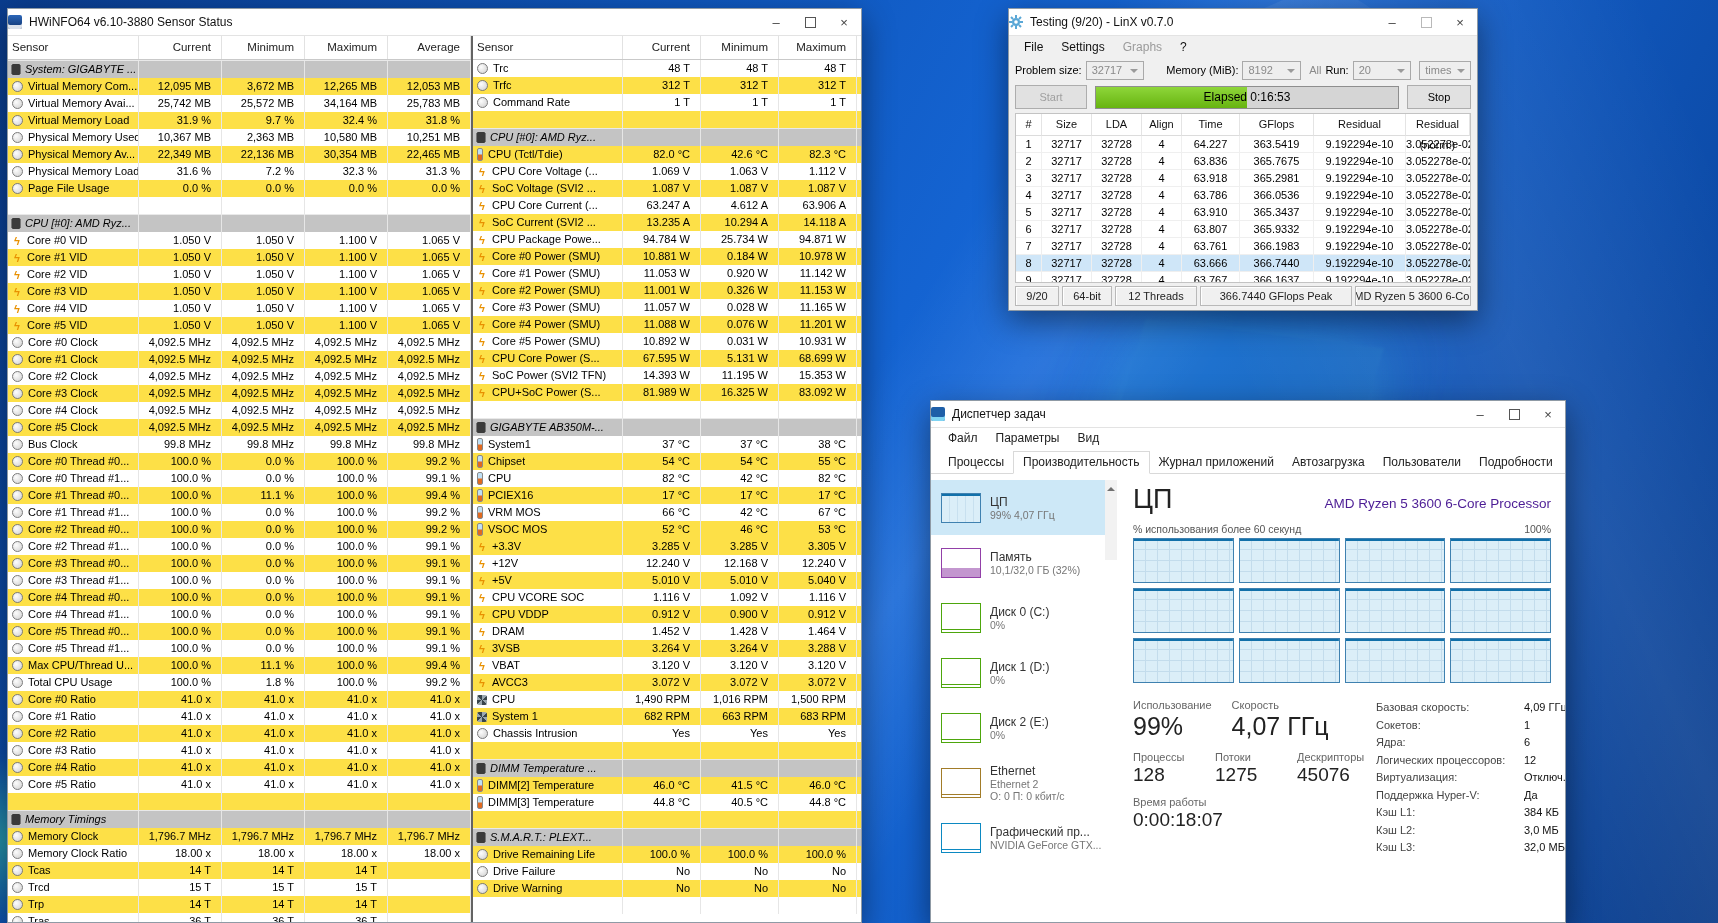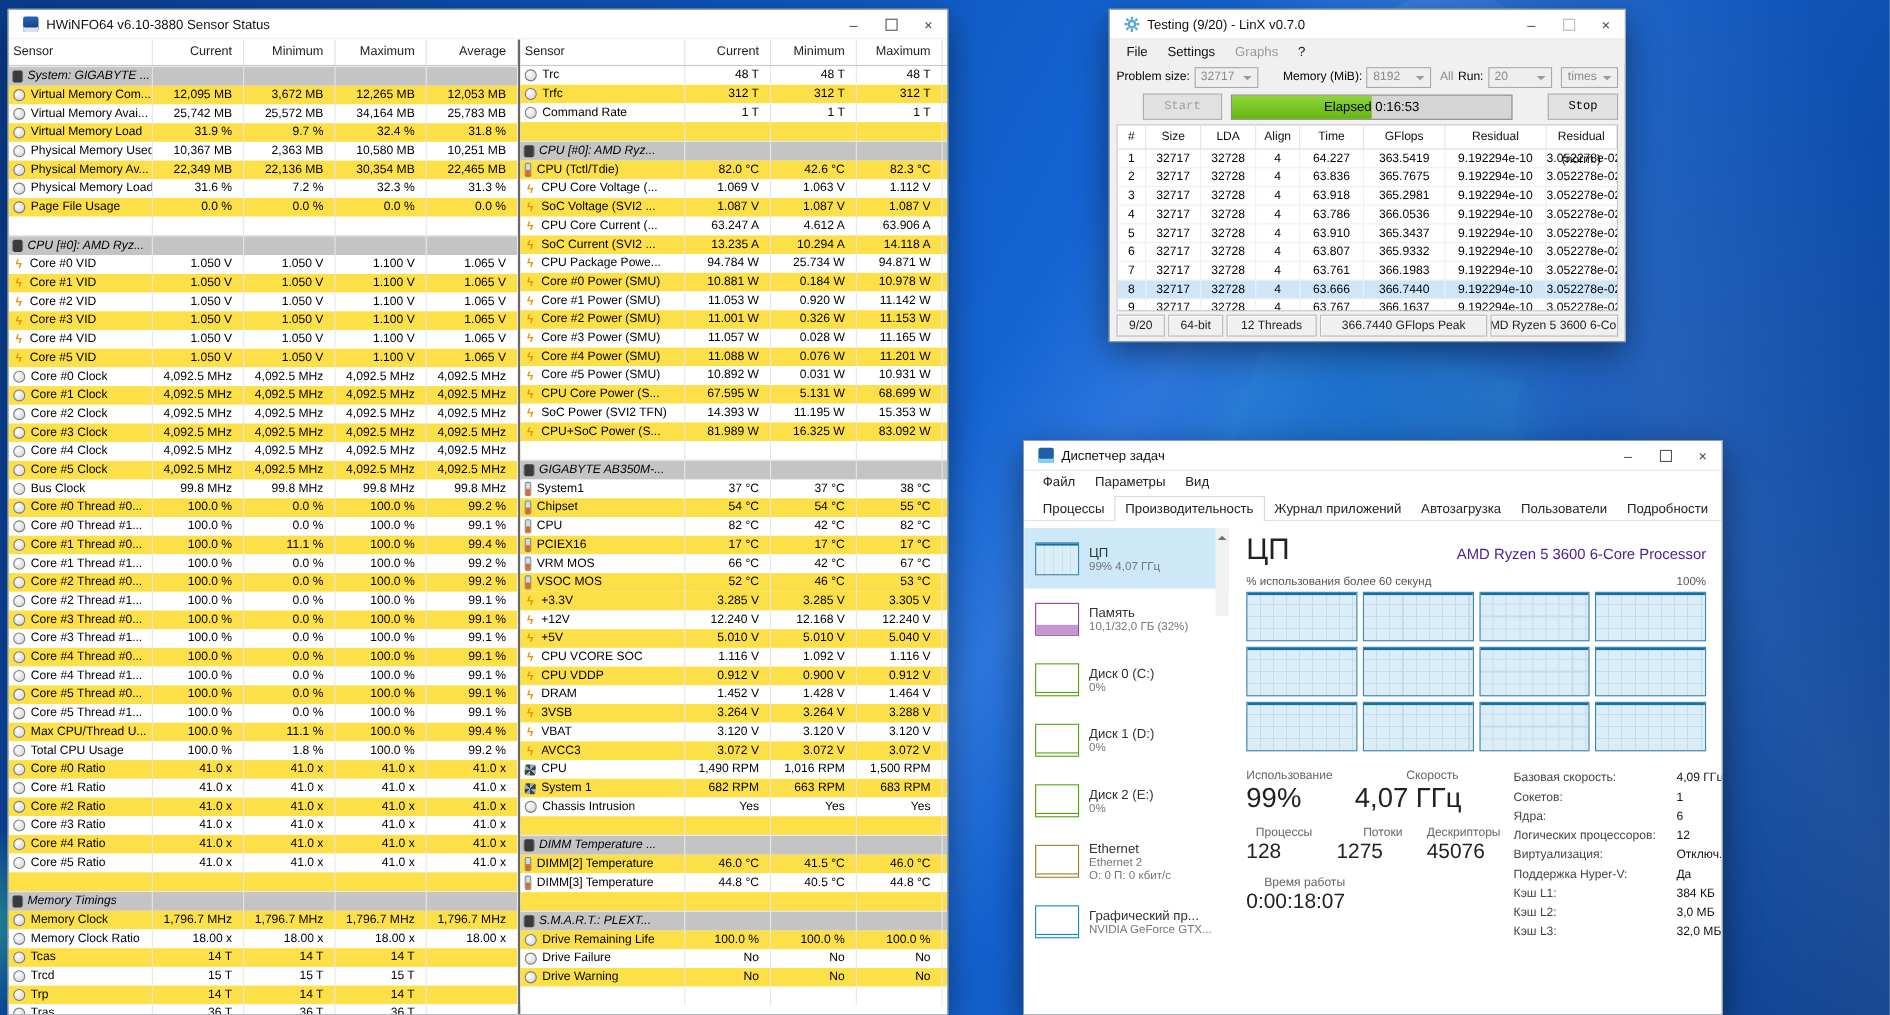--- a/index.html
+++ b/index.html
@@ -12,21 +12,21 @@
          background:linear-gradient(90deg,transparent,rgba(255,255,255,.10),transparent);}
   #beam2{left:1330px;top:-80px;width:520px;height:1200px;transform:rotate(-24deg);
          background:linear-gradient(90deg,transparent,rgba(255,255,255,.09),transparent);}
   #glass{left:1110px;top:330px;width:240px;height:235px;transform:rotate(7deg) skewX(-10deg);
          background:rgba(90,205,225,.16);box-shadow:0 0 70px rgba(90,205,225,.38);filter:blur(1px);}
   #tealsmudge{left:-45px;top:755px;width:100px;height:170px;
          background:radial-gradient(closest-side,rgba(60,215,170,.55),transparent);filter:blur(5px);}
   
   .window{position:absolute;background:#f0f0f0;border:1px solid #8f9aa5;
           box-shadow:0 10px 30px rgba(0,0,0,.45);box-sizing:border-box;overflow:hidden;}
-  .tbar{height:27px;background:#fff;display:flex;align-items:center;padding-left:13px;
+  .tbar{height:27px;background:#fff;display:flex;align-items:center;padding-left:0;
         border-bottom:1px solid #e3e3e3;box-sizing:border-box;flex:0 0 auto;}
   .ttext{font-size:12px;color:#111;margin-left:7px;white-space:nowrap;}
   .wbtns{margin-left:auto;display:flex;height:100%;}
   .wbtn{width:34px;height:100%;display:flex;align-items:center;justify-content:center;
         font-size:13px;color:#444;cursor:default;}
   .wbtn.dis{color:#b5b5b5;}
   .maxbox{width:9px;height:9px;border:1px solid #555;display:inline-block;}
   .wbtn.dis .maxbox{border-color:#b9b9b9;}
   
   #hwinfo{left:7px;top:8px;width:855px;height:915px;background:#fff;}
@@ -77,22 +77,22 @@
   .lxlab{margin-right:4px;white-space:nowrap;}
   .lxlab.gray{color:#8a8a8a;}
   .combo{height:19px;box-sizing:border-box;border:1px solid #a9a9a9;background:#eee;
          color:#8a8a8a;font-size:11px;display:flex;align-items:center;padding-left:5px;
          position:relative;margin-right:8px;}
   .combo .cval{flex:1;}
   .arr{width:0;height:0;border:4px solid transparent;border-top-color:#9a9a9a;
        margin:5px 5px 0 4px;}
   .w66{width:66px;} .w58{width:58px;}
   .lx-run{height:28px;display:flex;align-items:center;padding:0 6px;gap:8px;flex:0 0 auto;}
-  .btn{height:24px;font-size:11px;font-family:Liberation Mono, monospace;border:1px solid #adadad;
-       background:#e1e1e1;color:#000;width:72px;margin-left:24px;}
+  .btn{height:24px;font-size:11px;font-family:Liberation Sans, sans-serif;border:1px solid #adadad;
+       background:#e1e1e1;color:#000;width:72px;}
   .btn.dis{color:#9f9f9f;}
   .progress{flex:1;height:21px;border:1px solid #8e8e8e;background:#d5d5d5;position:relative;}
   .pfill{position:absolute;left:0;top:0;bottom:0;background:linear-gradient(#8ed63a,#67b410);}
   .ptext{position:absolute;left:0;right:0;top:0;bottom:0;display:flex;align-items:center;
          justify-content:center;font-size:12px;color:#000;}
   .lx-table{flex:1;margin:2px 6px 0 6px;background:#fff;border:1px solid #c3c3c3;
             overflow:hidden;font-size:11px;}
   .lxg{display:grid;grid-template-columns:26px 50px 50px 40px 58px 74px 92px 1fr;}
   .lx-hcell{height:21px;line-height:21px;text-align:center;border-right:1px solid #e4e4e4;
             border-bottom:1px solid #dcdcdc;color:#111;}
@@ -143,21 +143,21 @@
   .tm-grid{display:grid;grid-template-columns:repeat(4,1fr);gap:5px;}
   .core{height:45px;border:1px solid #3f81b0;box-sizing:border-box;background:
       linear-gradient(#1170aa,#1170aa) top/100% 2px no-repeat,
       repeating-linear-gradient(to right,transparent 0 11px,#c3dcec 11px 12px),
       repeating-linear-gradient(to bottom,transparent 0 10px,#c3dcec 10px 11px),
       #dbeef8;}
   .tm-lower{display:flex;margin-top:16px;}
   .tm-stats{width:215px;flex:0 0 auto;}
   .tm-srow{display:flex;margin-bottom:10px;}
   .tm-stat{margin-right:22px;min-width:60px;}
-  .tm-slab{font-size:11px;color:#666;white-space:nowrap;text-align:right;}
+  .tm-slab{font-size:11px;color:#666;white-space:nowrap;}
   .tm-sval{font-size:25px;color:#222;font-weight:400;white-space:nowrap;margin-top:1px;}
   .tm-sval.md{font-size:19px;}
   .tm-details{margin-left:28px;font-size:11px;color:#222;}
   .tm-drow{display:grid;grid-template-columns:148px auto;line-height:17.5px;}
   .tm-dlab{color:#444;white-space:nowrap;}
   .tm-dval{color:#111;white-space:nowrap;}
 </style>
 </head>
 <body>
 

